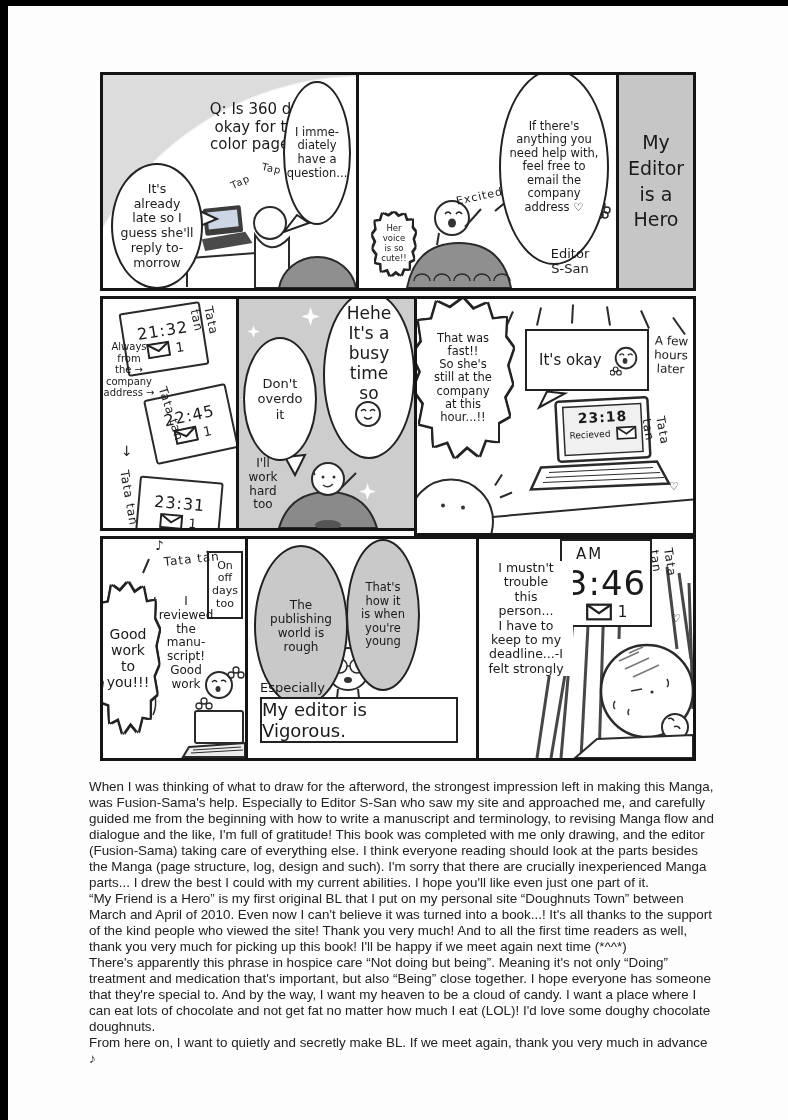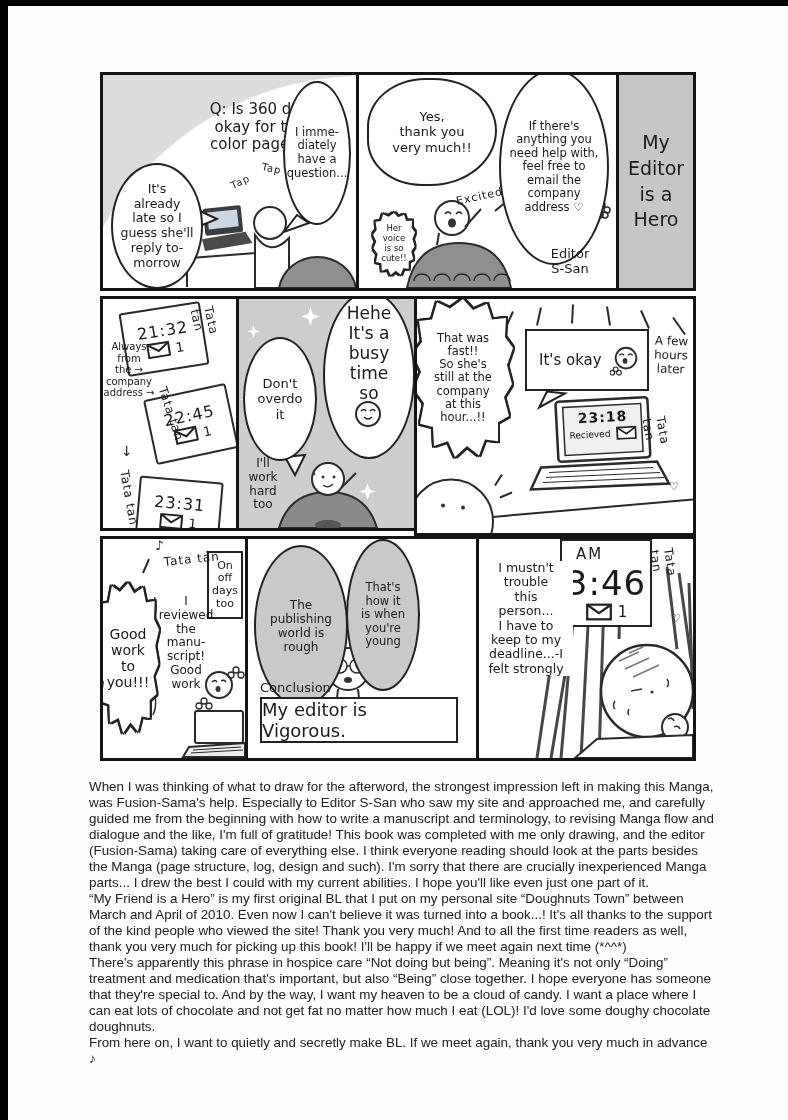--- a/index.html
+++ b/index.html
@@ -105,23 +105,20 @@
           <circle cx="195" cy="169" r="3"></circle>
           <circle cx="188" cy="174" r="3"></circle>
           <circle cx="193" cy="174" r="3"></circle>
         <circle cx="243" cy="130" r="3"></circle>
           <circle cx="238" cy="135" r="3"></circle>
           <circle cx="248" cy="135" r="3"></circle>
           <circle cx="241" cy="140" r="3"></circle>
           <circle cx="246" cy="140" r="3"></circle>
       </g>
     </svg>
-    <div class="bubble pre" style="left:8px;top:3px;width:130px;height:108px;font-size:13px;border-radius:48% 52% 55% 45%;">Yes,
-thank you
-very much!!</div>
     <div class="bubble pre" style="left:140px;top:-6px;width:110px;height:196px;font-size:11.5px;">If there's
 anything you
 need help with,
 feel free to
 email the
 company
 address ♡</div>
     <div class="rot" style="left:96px;top:120px;transform:rotate(-12deg);font-size:11px;">Excited</div>
     <div class="spike-wrap" style="left:14px;top:138px;width:42px;height:62px;">
       <div class="spike pre" style="font-size:8.5px;">Her
@@ -345,21 +342,21 @@
     </svg>
     <div class="bubble bubble-gray pre" style="left:6px;top:6px;width:94px;height:162px;font-size:12px;">The
 publishing
 world is
 rough</div>
     <div class="bubble bubble-gray pre" style="left:98px;top:0px;width:74px;height:152px;font-size:11.5px;">That's
 how it
 is when
 you're
 young</div>
-    <div class="label" style="left:12px;top:142px;font-size:13px;">Conclusion</div>
+    <div class="label" style="left:12px;top:142px;font-size:13px;">Especially</div>
     <div style="position:absolute;left:12px;top:158px;width:198px;height:46px;border:2.5px solid #222;background:#fff;z-index:3;display:flex;align-items:center;justify-content:center;box-sizing:border-box;">
       <span style="font-size:18px;">My editor is Vigorous.</span>
     </div>
   </section>
 
   <section class="panel" style="left:476px;top:536px;width:220px;height:225px;">
     <svg class="art" viewBox="0 0 214 219">
       <g stroke="#474747" stroke-width="3" fill="none">
         <path d="M84,44 L58,219"></path>
           <path d="M98,36 L82,219"></path>

